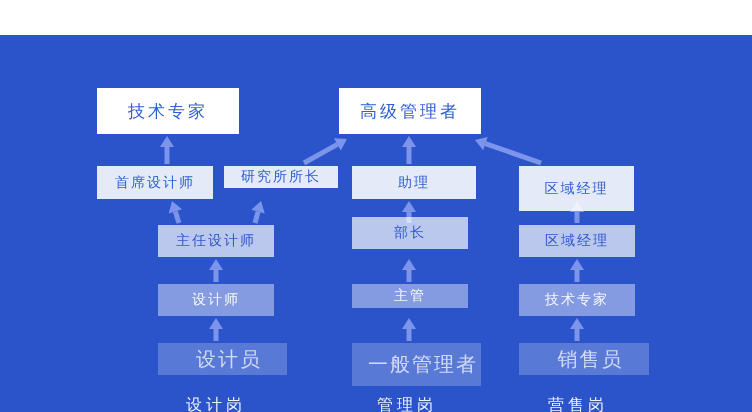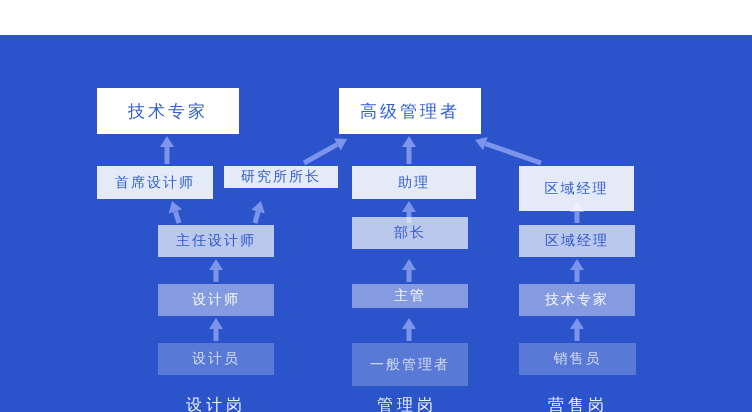--- a/index.html
+++ b/index.html
@@ -39,22 +39,23 @@
   }
   .l2 {
     background:rgba(255,255,255,0.42);
     color:rgba(255,255,255,0.93);
     font-size:14px;
     letter-spacing:2px;
   }
   .l1 {
     background:rgba(255,255,255,0.22);
     color:rgba(255,255,255,0.72);
-    font-size:14px;
+    font-size:20px;
     letter-spacing:2px;
+    padding-left:13px;
   }
   .col-label {
     position:absolute;
     width:110px;
     text-align:center;
     color:#eef2fe;
     font-size:16px;
     letter-spacing:4px;
   }
 </style>

